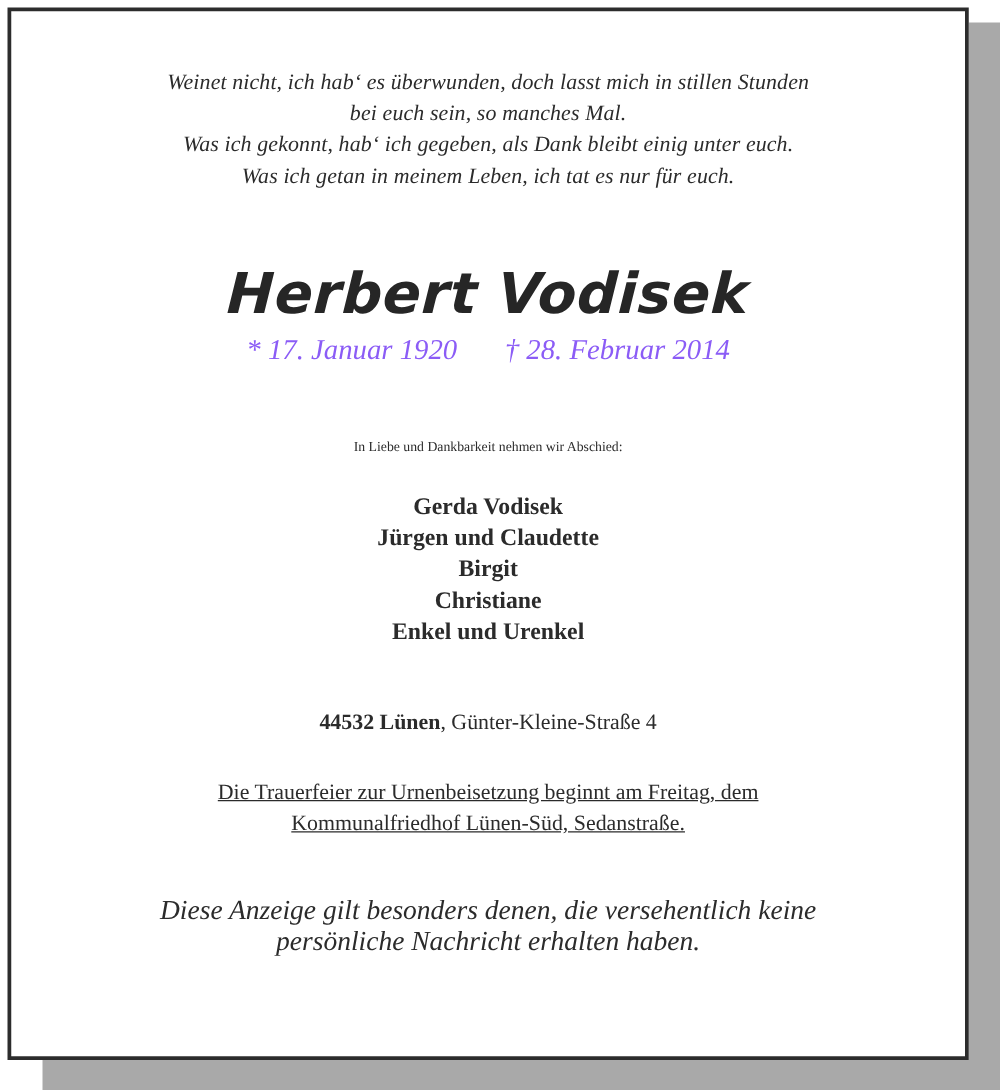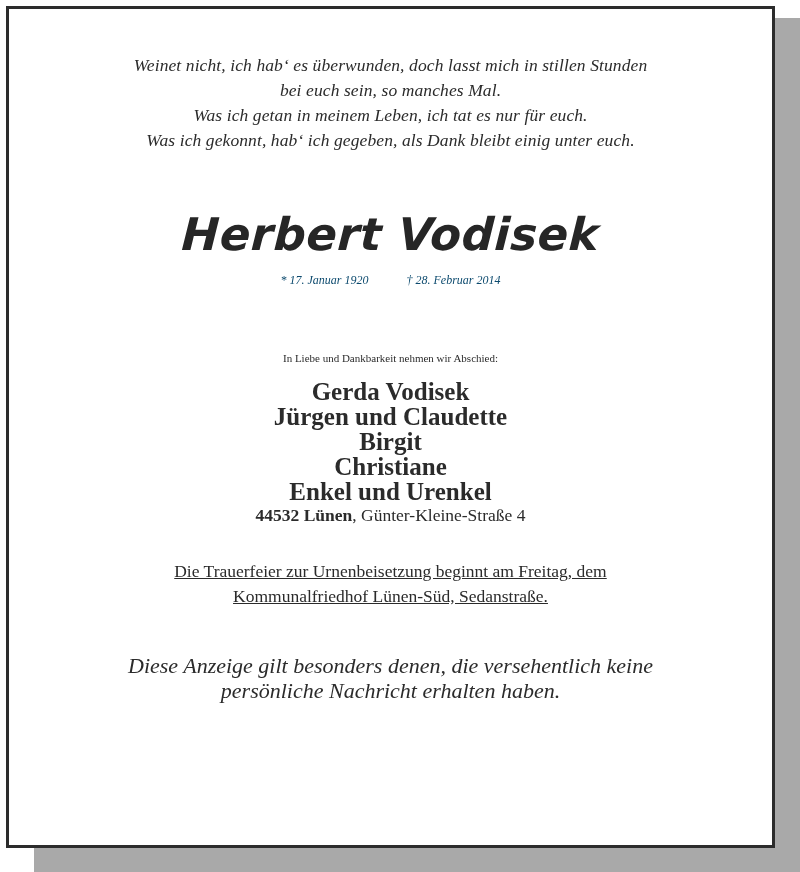--- a/index.html
+++ b/index.html
@@ -72,23 +72,23 @@
     font-size: 45px;
     line-height: 50px;
     letter-spacing: 0.5px;
     color: #262626;
     transform: skewX(-3deg);
     display: block;
   }
   #life-dates {
     margin-top: 9px;
     font-style: italic;
-    font-size: 12px;
+    font-size: 23px;
     line-height: 22px;
-    color: #0c4a6e;
+    color: #8b5cf6;
   }
   #life-dates .date-birth {
     display: inline-block;
   }
   #life-dates .date-gap {
     display: inline-block;
     width: 38px;
   }
   #life-dates .date-death {
     display: inline-block;
@@ -96,31 +96,32 @@
 
   
   #farewell-line {
     margin-top: 56px;
     font-size: 11px;
     line-height: 22px;
   }
 
   
   #survivors {
-    margin-top: 10px;
+    margin-top: 24px;
     font-weight: bold;
-    font-size: 25px;
+    font-size: 19px;
     line-height: 25px;
   }
   #survivors .survivor {
     display: block;
   }
 
   
   #address-line {
+    margin-top: 48px;
     font-size: 17.5px;
     line-height: 22px;
   }
   #address-line .address-city {
     font-weight: bold;
   }
 
   
   #ceremony {
     margin-top: 33px;
@@ -149,22 +150,22 @@
 <body>
 
 <div id="shadow-block"></div>
 
 <div id="obituary-card">
   <div id="card-inner">
 
     <div id="poem">
       <span class="poem-line">Weinet nicht, ich hab‘ es überwunden, doch lasst mich in stillen Stunden</span>
       <span class="poem-line">bei euch sein, so manches Mal.</span>
+      <span class="poem-line">Was ich gekonnt, hab‘ ich gegeben, als Dank bleibt einig unter euch.</span>
       <span class="poem-line">Was ich getan in meinem Leben, ich tat es nur für euch.</span>
-      <span class="poem-line">Was ich gekonnt, hab‘ ich gegeben, als Dank bleibt einig unter euch.</span>
     </div>
 
     <div id="name-block">
       <span id="deceased-name">Herbert Vodisek</span>
       <div id="life-dates">
         <span class="date-birth">* 17. Januar 1920</span><span class="date-gap"></span><span class="date-death">† 28. Februar 2014</span>
       </div>
     </div>
 
     <div id="farewell-line">In Liebe und Dankbarkeit nehmen wir Abschied:</div>

